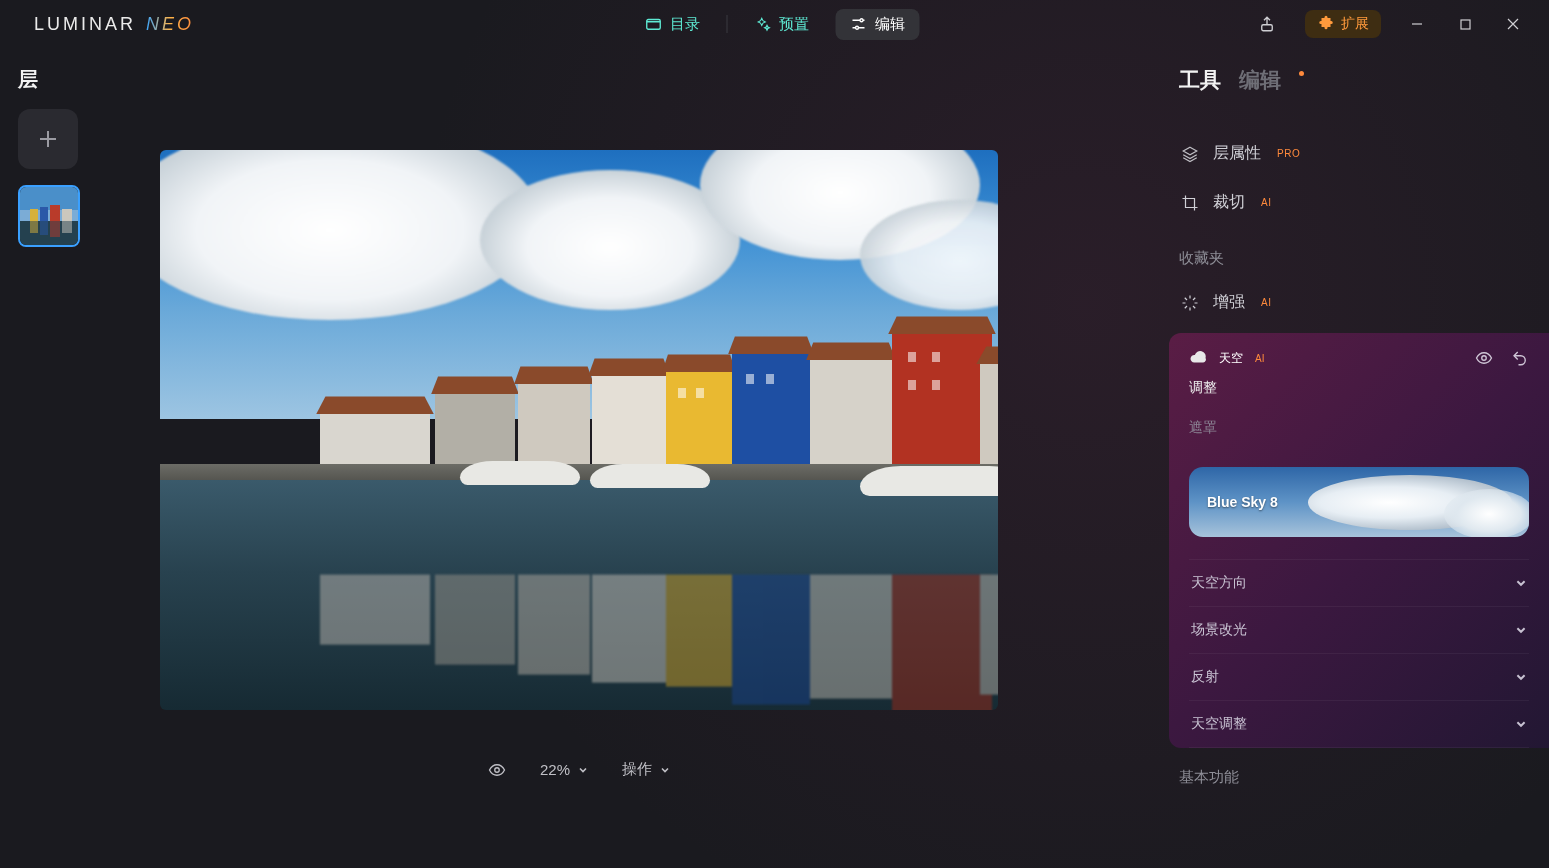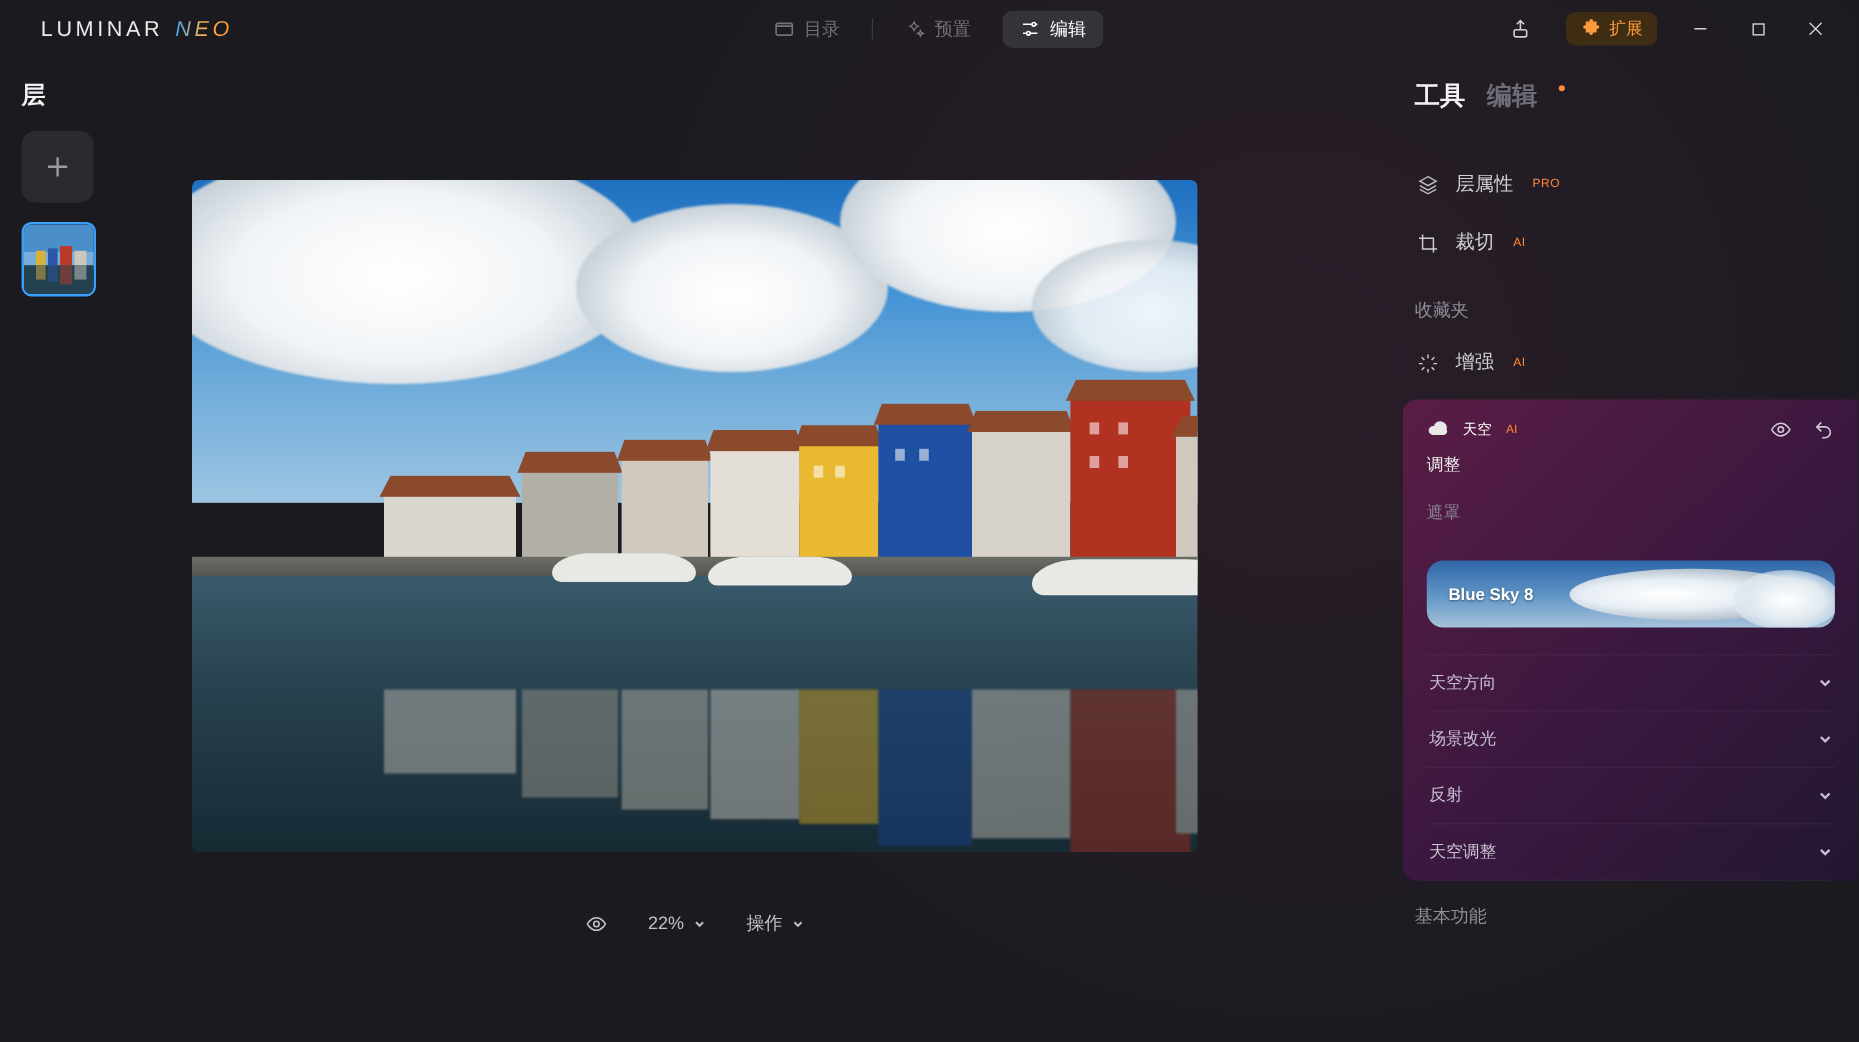--- a/index.html
+++ b/index.html
@@ -4,21 +4,21 @@
 <style>
   * { margin:0; padding:0; box-sizing:border-box; font-family:"Segoe UI","Microsoft YaHei",Arial,sans-serif; -webkit-font-smoothing:antialiased; }
   body { width:1549px; height:868px; background:#1a1a1f; color:#e8e8e8; overflow:hidden; position:relative; }
   body::before{ content:""; position:absolute; inset:0; background:radial-gradient(circle at 70% 35%, rgba(90,40,70,.25) 0%, rgba(26,26,31,0) 55%); pointer-events:none;}
   
   
   .titlebar{ height:48px; display:flex; align-items:center; padding:0 14px 0 34px; position:relative; z-index:5;}
   .logo{ font-family:Arial,sans-serif; font-size:18px; letter-spacing:3px; font-weight:300; color:#eaeaea; display:flex; gap:10px; }
   .logo .neo{ font-style:italic; font-weight:400; background:linear-gradient(90deg,#39a6ff,#ffb347,#ff8a3d); -webkit-background-clip:text; background-clip:text; color:transparent;}
   .topnav{ position:absolute; left:50%; transform:translateX(-50%); display:flex; align-items:center; gap:12px;}
-  .topnav-item{ padding:6px 14px; border-radius:8px; display:flex; align-items:center; gap:8px; color:#737373; font-size:15px; cursor:pointer; }
+  .topnav-item{ padding:6px 14px; border-radius:8px; display:flex; align-items:center; gap:8px; color:#5eead4; font-size:15px; cursor:pointer; }
   .topnav-item.active{ background:#333338;color:#fff;}
   .topnav-sep{ width:1px; height:18px; background:#3a3a40;}
   .winbuttons{ margin-left:auto; display:flex; align-items:center; gap:4px;}
   .ext-btn{ background:#3e2d12; color:#ff9a3c; display:flex; align-items:center; gap:6px; padding:5px 12px; border-radius:8px; font-size:14px; cursor:pointer; margin:0 10px 0 12px;}
   .sharebtn,.winctl{ width:44px; height:34px; display:flex; align-items:center; justify-content:center; color:#cfcfd3; cursor:pointer; border-radius:6px;}
   
   
   .left-panel{ position:absolute; top:54px; left:0; width:98px; padding:12px 18px; }
   .left-title{ font-size:20px; font-weight:600; color:#f2f2f2; margin-bottom:16px;}
   .add-layer{ width:60px; height:60px; border-radius:12px; background:#2a2a30; display:flex; align-items:center; justify-content:center; color:#9b9ba2; font-size:28px; cursor:pointer; margin-bottom:16px;}
@@ -63,21 +63,21 @@
   .tool-row .tag{font-size:10px;color:#ff8a3c;margin-left:2px;letter-spacing:.5px;}
   .section-label{ color:#8e8e97; font-size:15px; margin:22px 0 10px;}
   
   .sky-tool{ margin:6px -20px 0 -10px; background:linear-gradient(135deg,#5a1d45 0%, #3c1840 50%, #221733 100%); border-radius:12px 0 0 12px; padding:0 20px 0 20px;}
   .sky-head{ display:flex; align-items:center; padding:16px 0 12px; gap:12px;}
   .sky-head .title{ font-size:12px; color:#fff;}
   .sky-head .right-icons{ margin-left:auto; display:flex; gap:18px; color:#cfc6d6;}
   .sky-subtabs{ display:flex; gap:22px; font-size:14px; color:#8b8494; padding-bottom:14px;flex-direction:column;}
   .sky-subtabs .active{ color:#eee;}
   
-  .sky-preset{ margin:16px 0 22px; height:56px; border-radius:14px; position:relative; overflow:hidden; cursor:pointer; background:linear-gradient(180deg,#2e66a7 0%,#5e93c6 50%,#a7c3db 100%);}
+  .sky-preset{ margin:16px 0 22px; height:70px; border-radius:14px; position:relative; overflow:hidden; cursor:pointer; background:linear-gradient(180deg,#2e66a7 0%,#5e93c6 50%,#a7c3db 100%);}
   .sky-preset::before{content:"";position:absolute;inset:12% 5% 10% 35%;background:radial-gradient(ellipse at 40% 50%,#fff 0%,#e7eef4 40%,#b0becb 75%,rgba(176,190,203,0) 100%);border-radius:50%;}
   .sky-preset::after{content:"";position:absolute;width:90px;height:50px;right:-5px;bottom:-2px;background:radial-gradient(ellipse,#fff 0%,#dfe8ef 50%,rgba(223,232,239,0) 100%);border-radius:50%;}
   .sky-preset .label{position:absolute;left:18px;top:50%;transform:translateY(-50%);color:#fff;font-size:14px;font-weight:600;text-shadow:0 1px 2px rgba(0,0,0,.5);}  
   .sky-preset .chev{position:absolute;right:16px;top:50%;transform:translateY(-50%);color:#fff;}
   
   .acc-row{ display:flex; align-items:center; justify-content:space-between; padding:14px 2px; border-top:1px solid rgba(255,255,255,.05); color:#c8c2d2; font-size:14px; cursor:pointer;}
   .base-section{ color:#8e8e97; font-size:15px; margin-top:20px;}
   
   svg{display:block;}
   .ico{width:18px;height:18px;flex:0 0 auto;}

